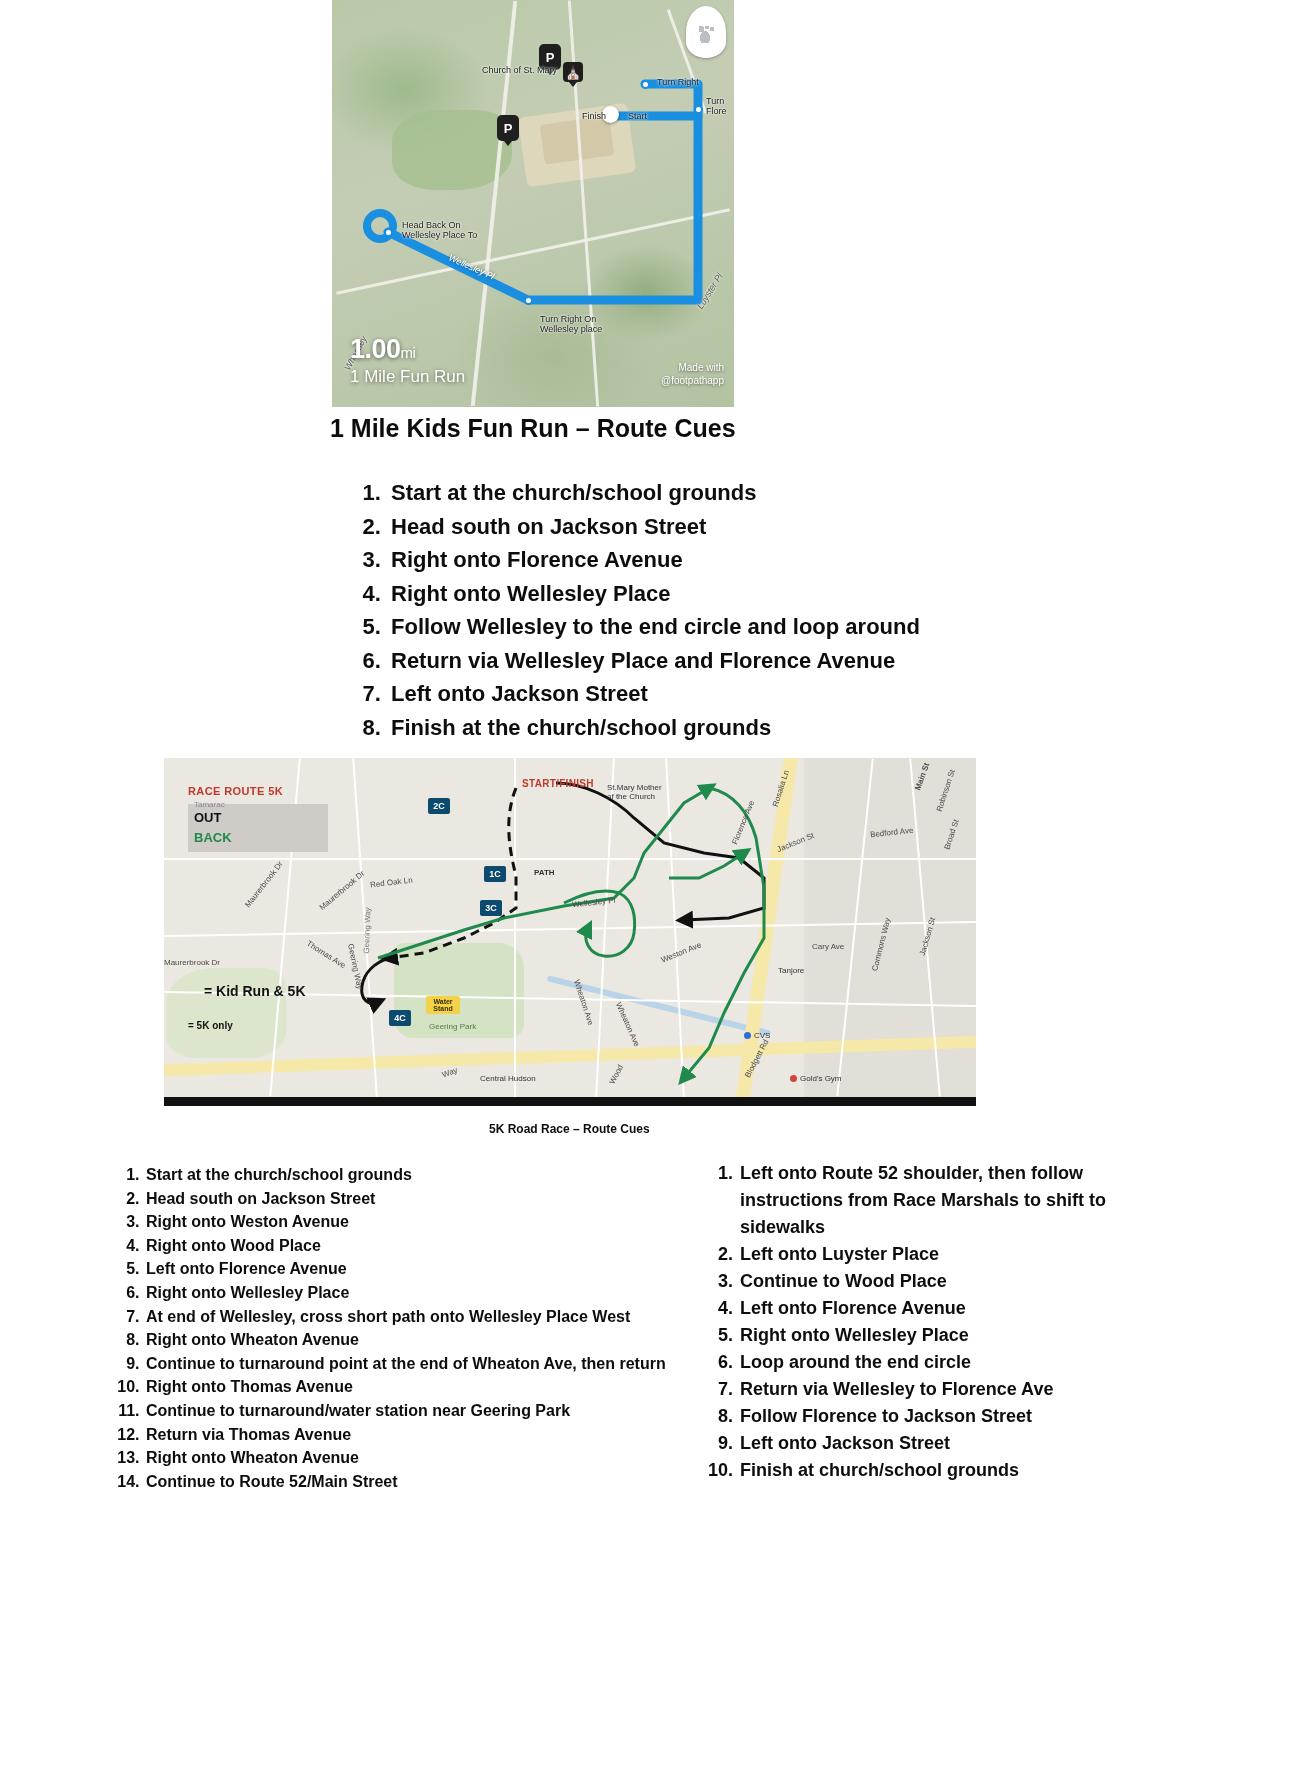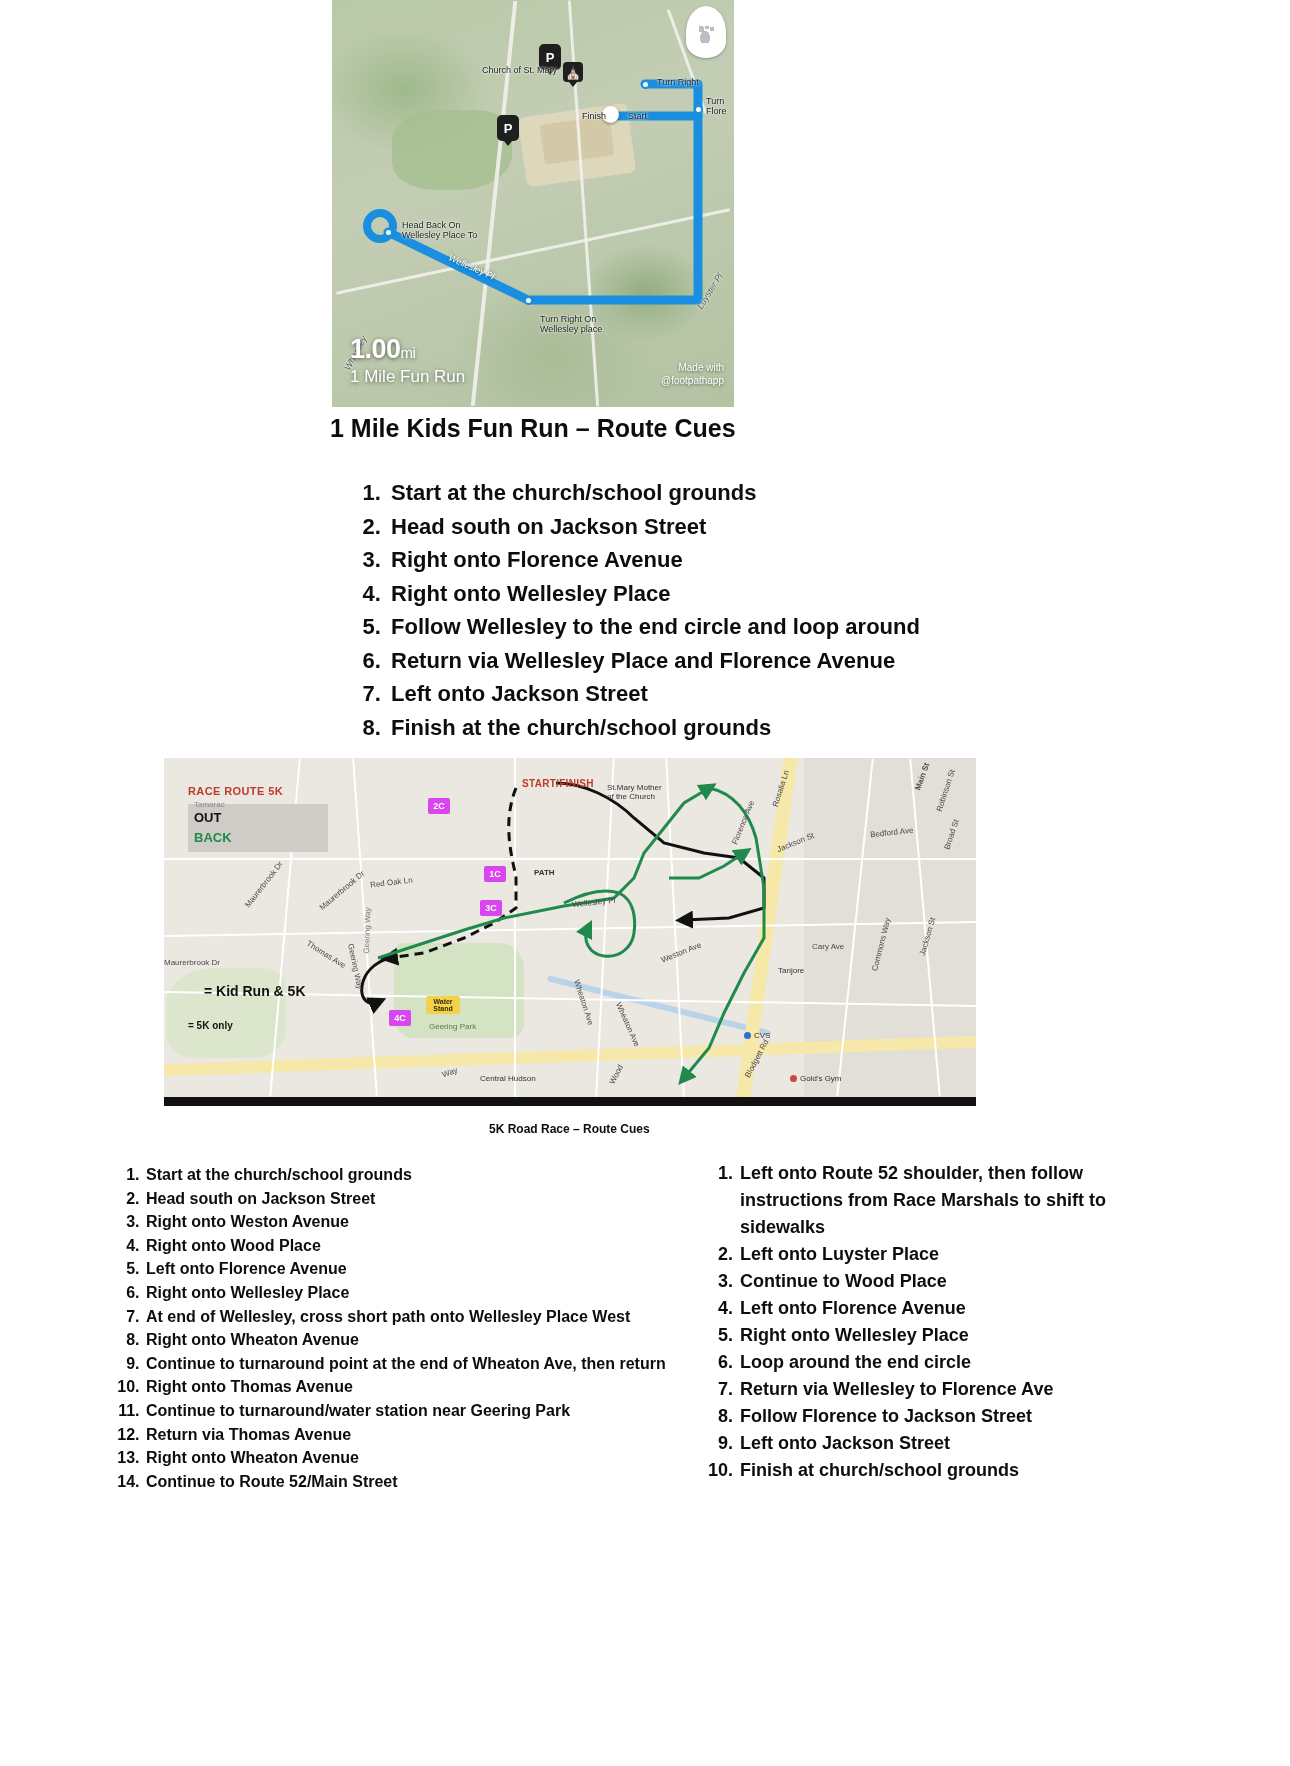--- a/index.html
+++ b/index.html
@@ -306,21 +306,21 @@
   .startfinish {
     position: absolute;
     left: 358px; top: 20px;
     font-size: 10px;
     font-weight: bold;
     color: #c0392b;
     letter-spacing: .3px;
   }
   .cue-marker {
     position: absolute;
-    background: #d946ef;
+    background: #0c4a6e;
     color: #ffffff;
     font-size: 9px;
     font-weight: bold;
     width: 22px; height: 16px;
     display: flex;
     align-items: center;
     justify-content: center;
     border-radius: 2px;
   }
   .water-marker {

